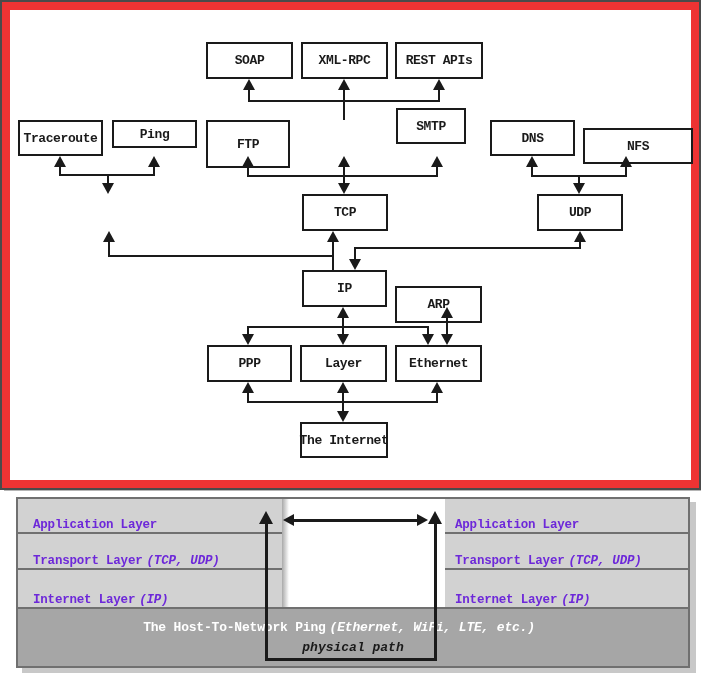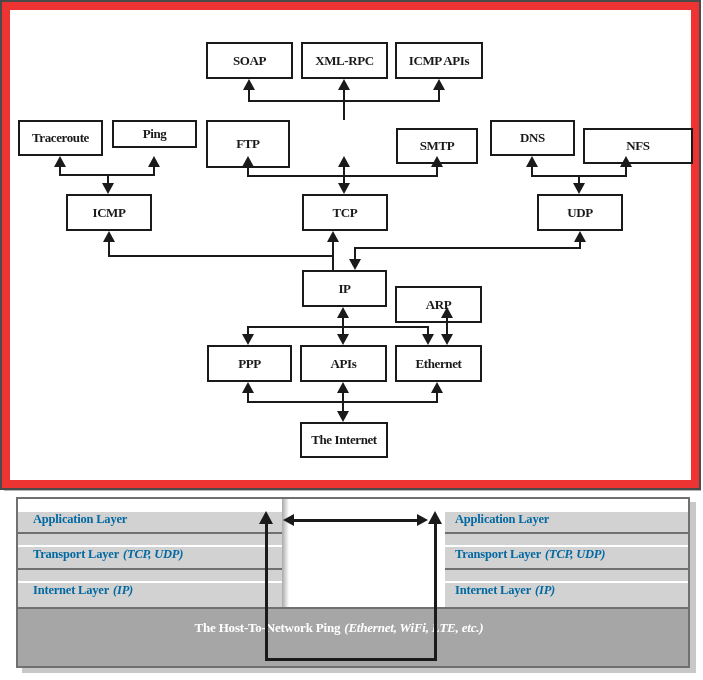--- a/index.html
+++ b/index.html
@@ -1,17 +1,17 @@
 <!DOCTYPE html>
 <html><head>
 <meta charset="utf-8">
 <style>
   html,body{margin:0;padding:0;background:#ffffff;}
   #stage{position:relative;width:703px;height:680px;background:#ffffff;overflow:hidden;
-         font-family:Liberation Serif, serif;color:#1a1a1a;}
+         font-family:Liberation Mono, monospace;color:#1a1a1a;}
 
   
   #red-frame{position:absolute;left:2px;top:2px;width:697px;height:486px;box-sizing:border-box;
              border:8px solid #ee3333;outline:2px solid #4a4a4a;background:#ffffff;
              box-shadow:2px 3px 0 #b5b5b5;}
 
   
   .node{position:absolute;box-sizing:border-box;border:2px solid #1a1a1a;background:#fff;
         display:flex;align-items:center;justify-content:center;
         font-size:13px;font-weight:700;letter-spacing:-0.4px;white-space:nowrap;}
@@ -24,21 +24,21 @@
   .hd.lf{border-top:6px solid transparent;border-bottom:6px solid transparent;border-right:11px solid #1a1a1a;}
   .hd.rt{border-top:6px solid transparent;border-bottom:6px solid transparent;border-left:11px solid #1a1a1a;}
   .bighd{position:absolute;width:0;height:0;}
   .bighd.up{border-left:7px solid transparent;border-right:7px solid transparent;border-bottom:13px solid #1a1a1a;}
 
   
   #stack-panel{position:absolute;left:16px;top:497px;width:674px;height:171px;box-sizing:border-box;
                border:2px solid #707070;background:#ffffff;box-shadow:6px 5px 0 #c8c8c8;}
   .col{position:absolute;top:0;height:108px;}
   .lrow{position:absolute;left:0;width:100%;background:#d2d2d2;box-sizing:border-box;
-        display:flex;align-items:flex-start;font-size:12.5px;font-weight:700;letter-spacing:-0.2px;color:#0369a1;margin-top:13px;}
+        display:flex;align-items:flex-end;font-size:12.5px;font-weight:700;letter-spacing:-0.2px;color:#6d28d9;}
   .lrow i{font-style:italic;margin-left:4px;font-weight:700;}
   .sep{position:absolute;left:0;width:100%;height:2px;background:#707070;}
   #gap-shadow{position:absolute;top:0;width:7px;height:108px;
               background:linear-gradient(90deg,#a9a9a9,rgba(255,255,255,0));}
   #host-band{position:absolute;left:0;top:108px;width:670px;height:59px;background:#a6a6a6;border-top:2px solid #707070;box-sizing:border-box;}
   #host-line1{position:absolute;left:0;top:11px;width:100%;text-align:center;transform:translateX(-14px);
               color:#ffffff;font-size:13px;font-weight:700;letter-spacing:-0.2px;}
   #host-line1 i{font-style:italic;margin-left:4px;}
   #host-line2{position:absolute;left:0;top:31px;width:100%;text-align:center;
               color:#1a1a1a;font-size:13px;font-weight:700;font-style:italic;}
@@ -52,64 +52,61 @@
 
   <div id="red-frame"></div>
 
   <div class="node" style="left:206px;top:42px;width:87px;height:37px">
       <span>SOAP</span>
     </div>
   <div class="node" style="left:301px;top:42px;width:87px;height:37px">
       <span>XML-RPC</span>
     </div>
   <div class="node" style="left:395px;top:42px;width:88px;height:37px">
-      <span>ICMP APIs</span>
+      <span>REST APIs</span>
     </div>
 
   <div class="node" style="left:18px;top:120px;width:85px;height:36px">
       <span>Traceroute</span>
     </div>
   <div class="node" style="left:112px;top:120px;width:85px;height:28px">
       <span>Ping</span>
     </div>
   <div class="node" style="left:206px;top:120px;width:84px;height:48px">
       <span>FTP</span>
     </div>
-  <div class="node" style="left:396px;top:128px;width:82px;height:36px">
+  <div class="node" style="left:396px;top:108px;width:70px;height:36px">
       <span>SMTP</span>
     </div>
   <div class="node" style="left:490px;top:120px;width:85px;height:36px">
       <span>DNS</span>
     </div>
   <div class="node" style="left:583px;top:128px;width:110px;height:36px">
       <span>NFS</span>
     </div>
 
-  <div class="node" style="left:66px;top:194px;width:86px;height:37px">
-      <span>ICMP</span>
-    </div>
   <div class="node" style="left:302px;top:194px;width:86px;height:37px">
       <span>TCP</span>
     </div>
   <div class="node" style="left:537px;top:194px;width:86px;height:37px">
       <span>UDP</span>
     </div>
 
   <div class="node" style="left:302px;top:270px;width:85px;height:37px">
       <span>IP</span>
     </div>
   <div class="node" style="left:395px;top:286px;width:87px;height:37px">
       <span>ARP</span>
     </div>
 
   <div class="node" style="left:207px;top:345px;width:85px;height:37px">
       <span>PPP</span>
     </div>
   <div class="node" style="left:300px;top:345px;width:87px;height:37px">
-      <span>APIs</span>
+      <span>Layer</span>
     </div>
   <div class="node" style="left:395px;top:345px;width:87px;height:37px">
       <span>Ethernet</span>
     </div>
 
   <div class="node" style="left:300px;top:422px;width:88px;height:36px">
       <span>The Internet</span>
     </div>
 
   <div>
@@ -230,20 +227,21 @@
         </div>
       <div class="sep" style="top:69px"></div>
       <div class="lrow" style="top:71px;height:37px;padding-left:10px">
           <span>Internet Layer</span>
           <i>(IP)</i>
         </div>
     </div>
 
     <div id="host-band">
       <div id="host-line1"><span>The Host-To-Network Ping</span><i>(Ethernet, WiFi, LTE, etc.)</i></div>
+      <div id="host-line2">physical path</div>
     </div>
   </div>
 
   <div>
     <div class="seg" style="left:290px;top:519px;width:130px;height:3px"></div>
     <div class="hd lf" style="left:283px;top:514px"></div>
     <div class="hd rt" style="left:417px;top:514px"></div>
   </div>
 
   <div>

